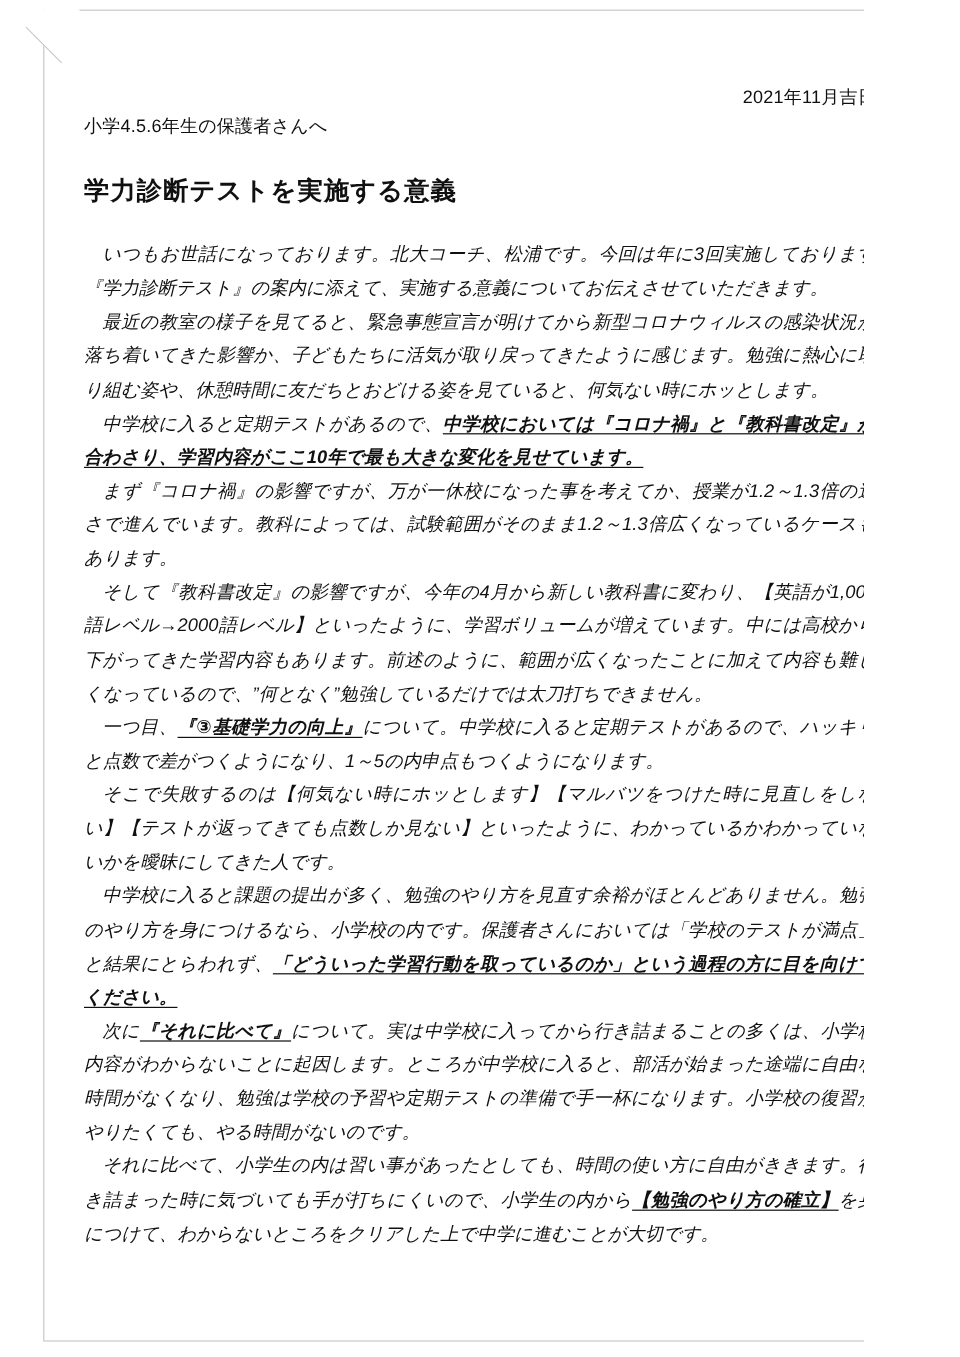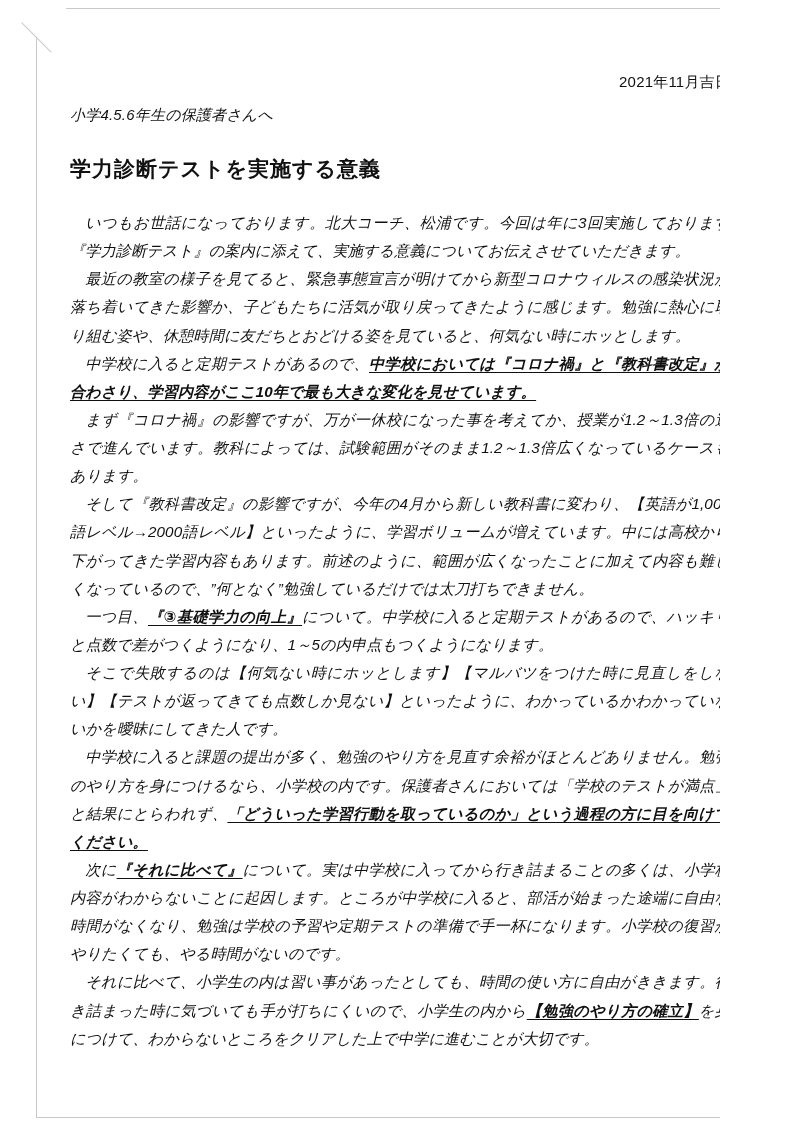--- a/index.html
+++ b/index.html
@@ -60,23 +60,22 @@
   }
   .doc-date {
     text-align: right;
     font-size: 15px;
     line-height: 1.6;
     margin-top: 30px;
     letter-spacing: 0.2px;
   }
   .doc-addressee {
     font-size: 15px;
-    margin-top: 12px;
+    margin-top: 2px;
     letter-spacing: 0.2px;
-    font-style: italic;
   }
   .doc-title {
     text-align: left;
     font-size: 21px;
     font-weight: bold;
     margin-top: 30px;
     letter-spacing: 1px;
   }
   .body-block {
     margin-top: 26px;

